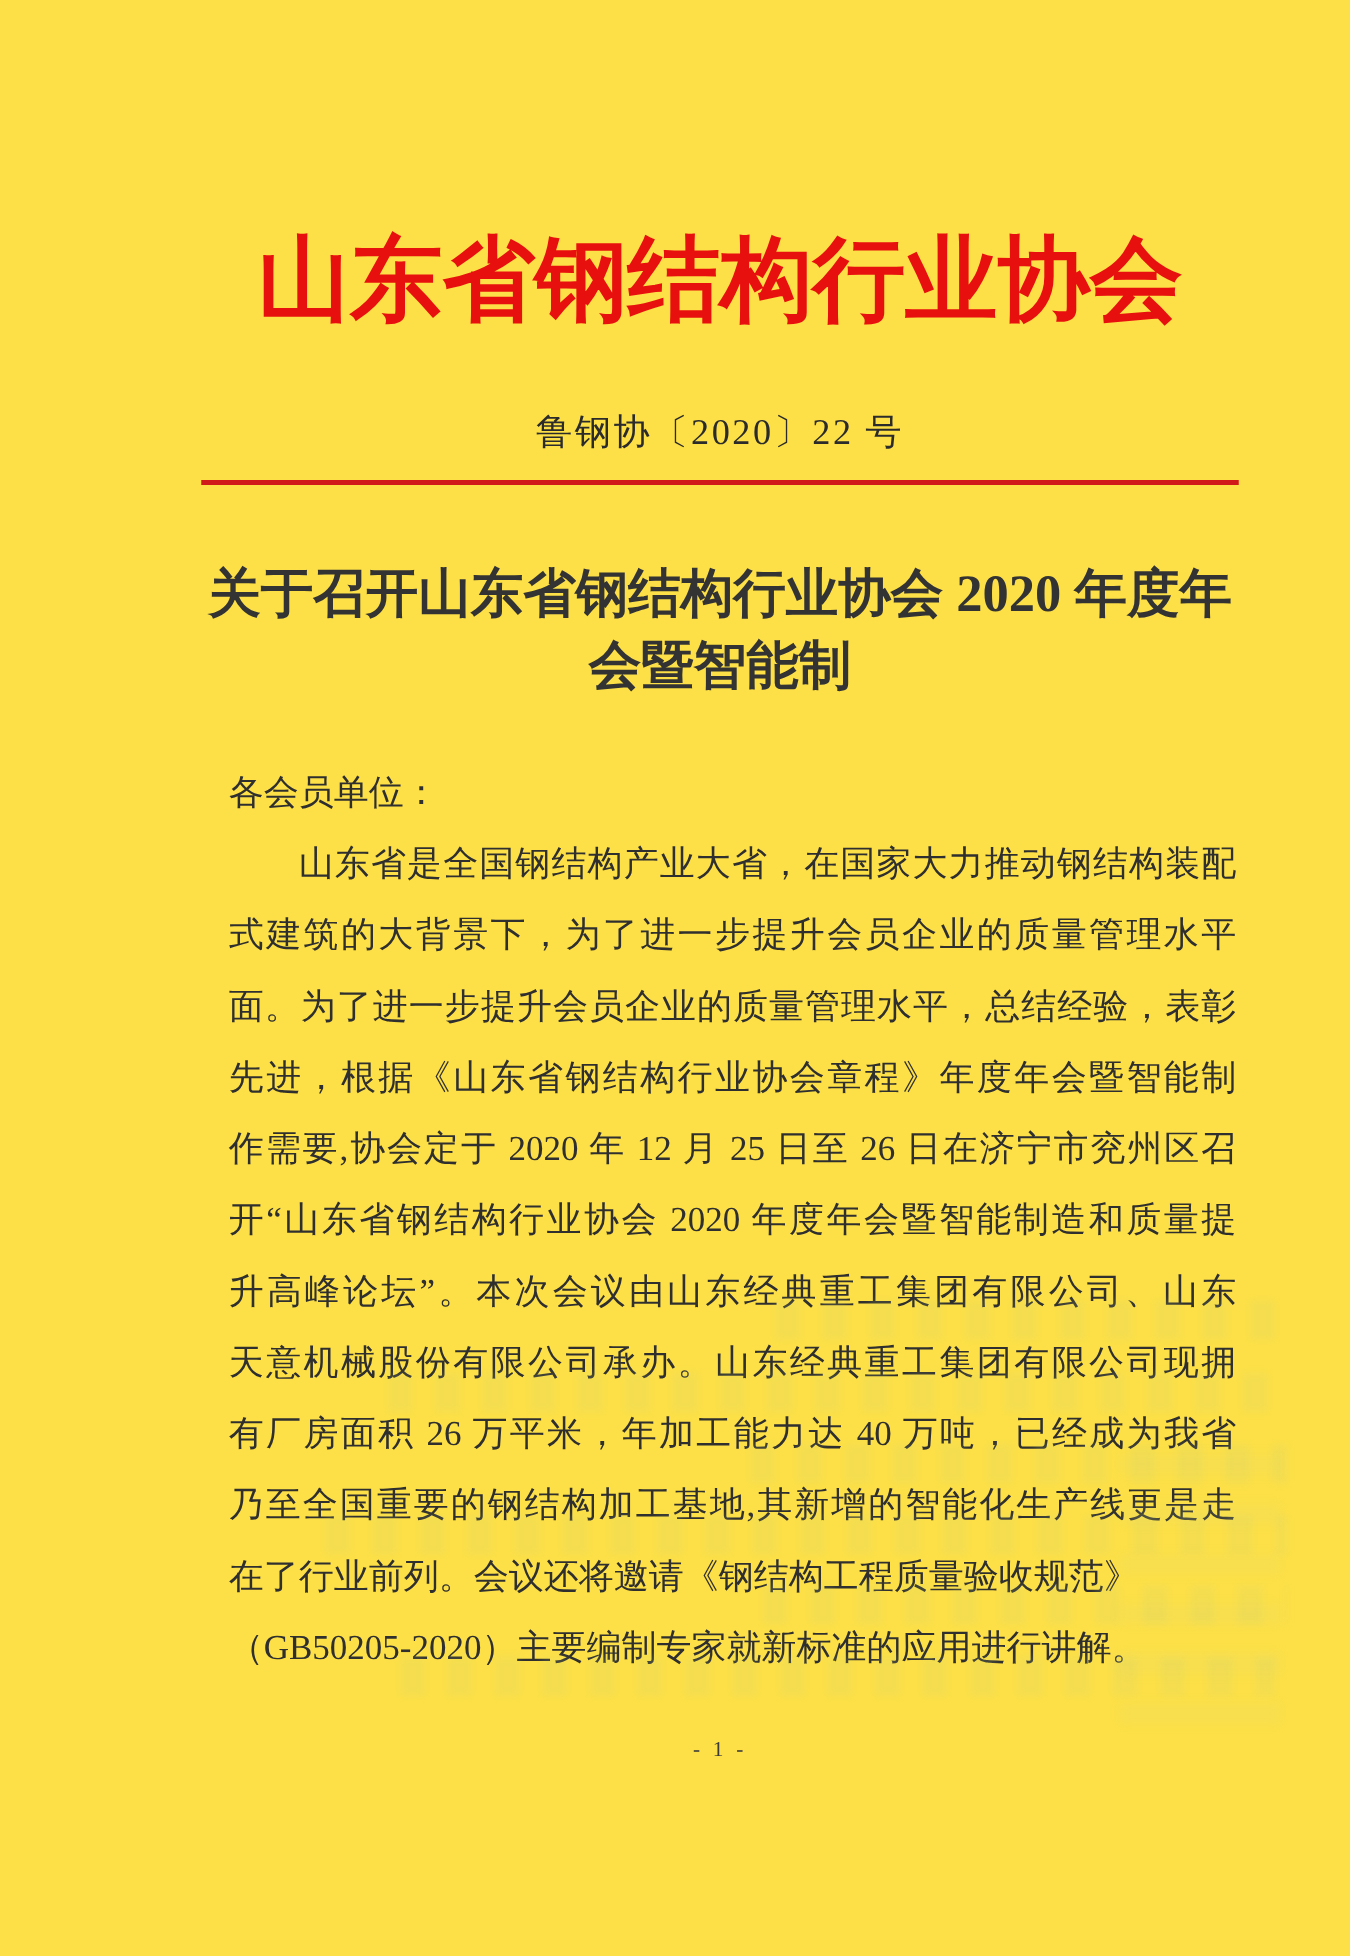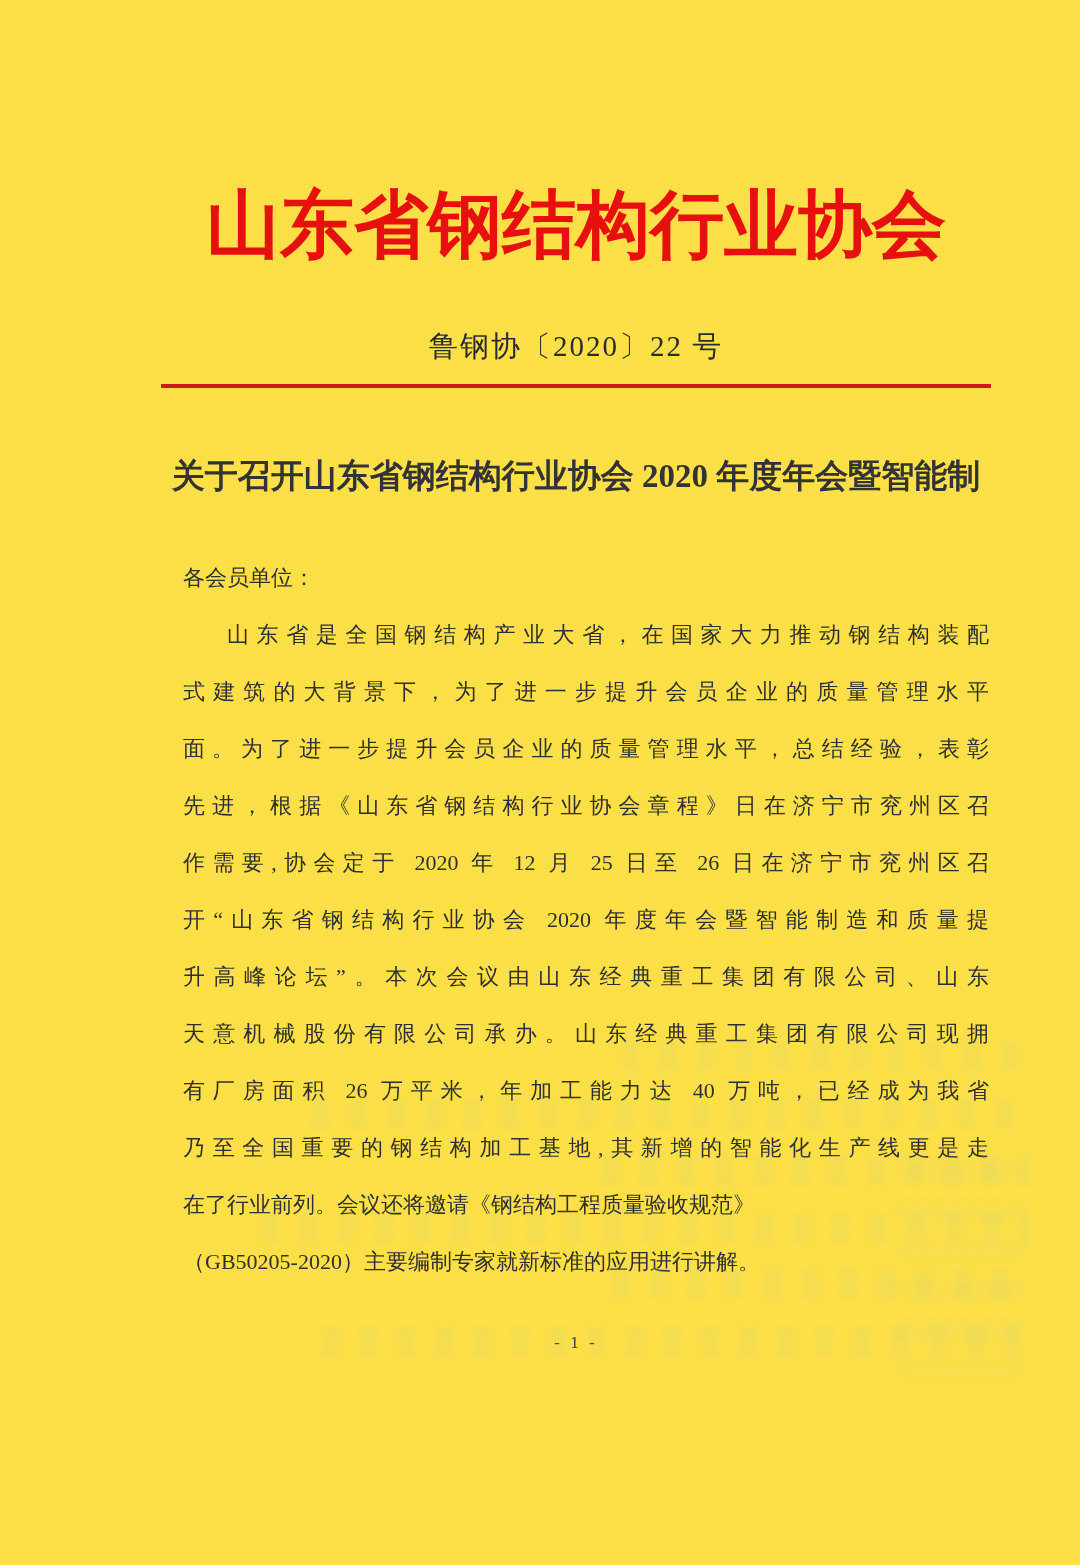--- a/index.html
+++ b/index.html
@@ -33,29 +33,29 @@
   }
   .red-divider {
     margin:18px auto 0 auto;
     width:830px; height:4px;
     background:#d01a1a;
   }
   .doc-title {
     margin:60px auto 0 auto;
     width:820px;
     text-align:center;
-    font-size:33px;
+    font-size:42px;
     font-weight:bold;
     line-height:57px;
     color:#333333;
   }
   .body-block {
     margin:44px auto 0 147px;
     width:806px;
-    font-size:22px;
+    font-size:28px;
     line-height:57px;
     color:#2f2f2f;
   }
   .salutation { text-align:left; }
   .line { text-align:left; }
   .line.j { text-align:justify; text-align-last:justify; }
   .line.indent { text-indent:2em; }
   .pagenum-inner {
     margin-top:42px;
     text-align:center;
@@ -100,21 +100,21 @@
   <div class="doc-title">
     <div>关于召开山东省钢结构行业协会 2020 年度年会暨智能制</div>
   </div>
 
   <div class="body-block">
     <div class="salutation">各会员单位：</div>
     <div>
         <div class="line j indent">山东省是全国钢结构产业大省，在国家大力推动钢结构装配</div>
         <div class="line j">式建筑的大背景下，为了进一步提升会员企业的质量管理水平</div>
         <div class="line j">面。为了进一步提升会员企业的质量管理水平，总结经验，表彰</div>
-        <div class="line j">先进，根据《山东省钢结构行业协会章程》日在济宁市兖州区召</div>
+        <div class="line j">先进，根据《山东省钢结构行业协会章程》年度年会暨智能制</div>
         <div class="line j">作需要,协会定于 2020 年 12 月 25 日至 26 日在济宁市兖州区召</div>
         <div class="line j">开“山东省钢结构行业协会 2020 年度年会暨智能制造和质量提</div>
         <div class="line j">升高峰论坛”。本次会议由山东经典重工集团有限公司、山东</div>
         <div class="line j">天意机械股份有限公司承办。山东经典重工集团有限公司现拥</div>
         <div class="line j">有厂房面积 26 万平米，年加工能力达 40 万吨，已经成为我省</div>
         <div class="line j">乃至全国重要的钢结构加工基地,其新增的智能化生产线更是走</div>
         <div class="line">在了行业前列。会议还将邀请《钢结构工程质量验收规范》</div>
         <div class="line">（GB50205-2020）主要编制专家就新标准的应用进行讲解。</div>
       </div>
   </div>

